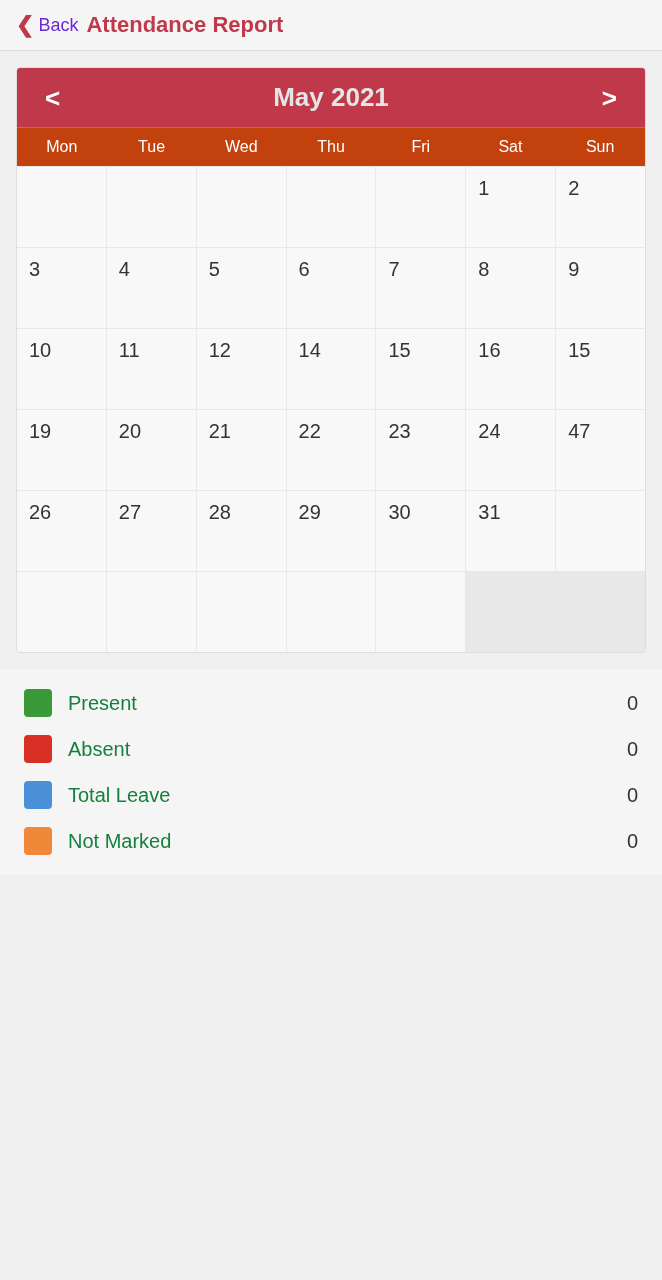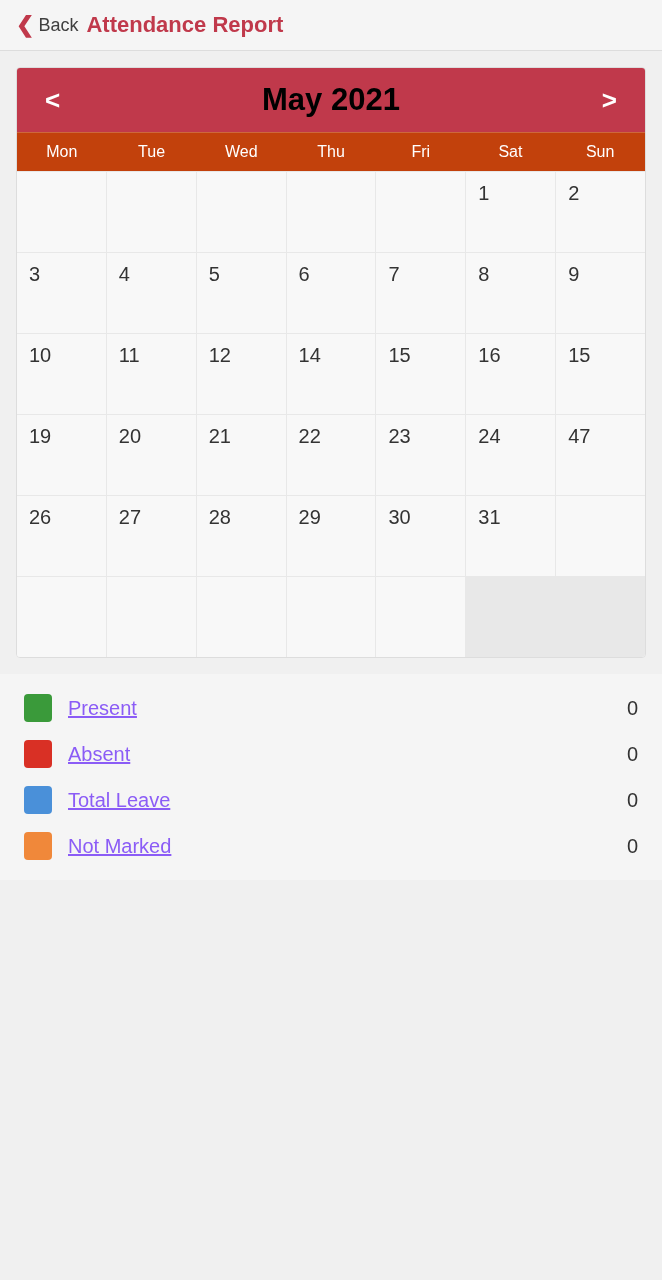--- a/index.html
+++ b/index.html
@@ -28,21 +28,21 @@
       font-size: 18px;
       cursor: pointer;
     }
     .back-chevron {
       color: #c0394b;
       font-size: 22px;
       font-weight: bold;
       line-height: 1;
     }
     .back-label {
-      color: #404040;
+      color: #6d28d9;
       font-size: 18px;
     }
     .header-title {
       color: #c0394b;
       font-size: 22px;
       font-weight: 600;
     }
 
     
     .calendar-wrapper {
@@ -64,22 +64,22 @@
     .nav-arrow {
       color: #fff;
       font-size: 26px;
       font-weight: bold;
       cursor: pointer;
       padding: 0 8px;
       line-height: 1;
       user-select: none;
     }
     .month-title {
-      color: #000000;
-      font-size: 31px;
+      color: #e5e5e5;
+      font-size: 26px;
       font-weight: 600;
     }
 
     
     .day-headers {
       background: #c2410c;
       display: grid;
       grid-template-columns: repeat(7, 1fr);
       border-top: 1px solid rgba(255,255,255,0.2);
     }
@@ -127,23 +127,22 @@
       gap: 16px;
     }
     .legend-dot {
       width: 28px;
       height: 28px;
       border-radius: 4px;
       flex-shrink: 0;
     }
     .legend-label {
       font-size: 20px;
-      color: #8b5cf6;
+      color: #15803d;
       flex: 1;
-      text-decoration: underline;
     }
     .legend-count {
       font-size: 20px;
       color: #333;
       font-weight: 400;
       min-width: 30px;
       text-align: right;
     }
   </style>
 </head>

